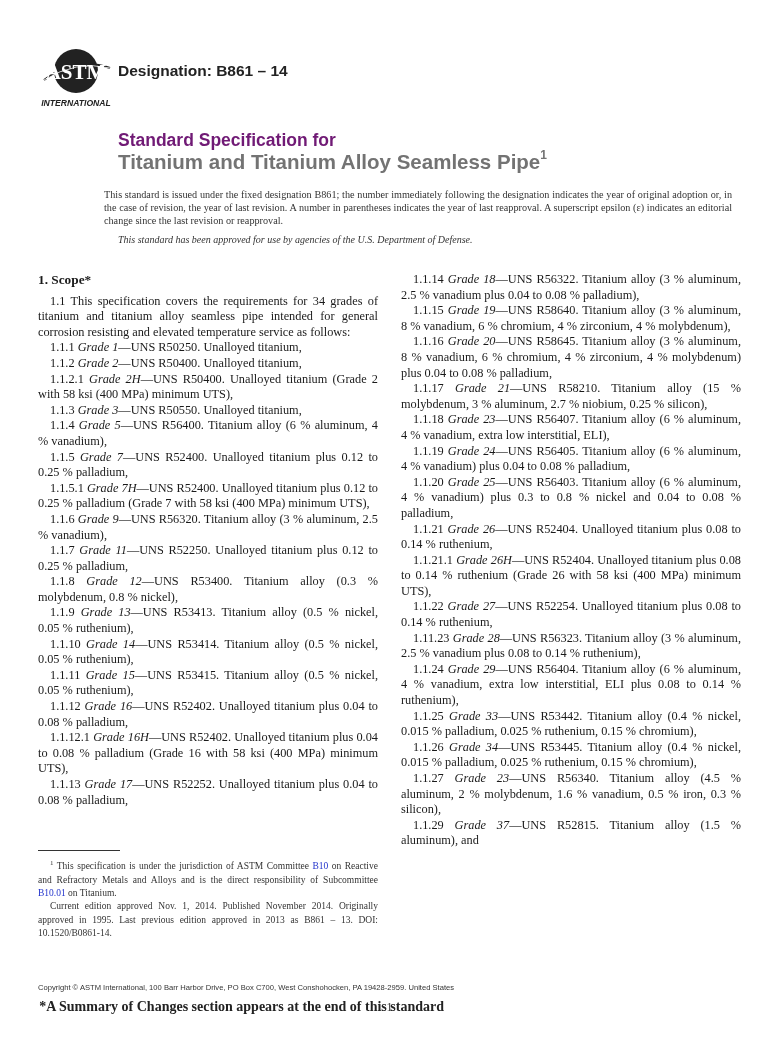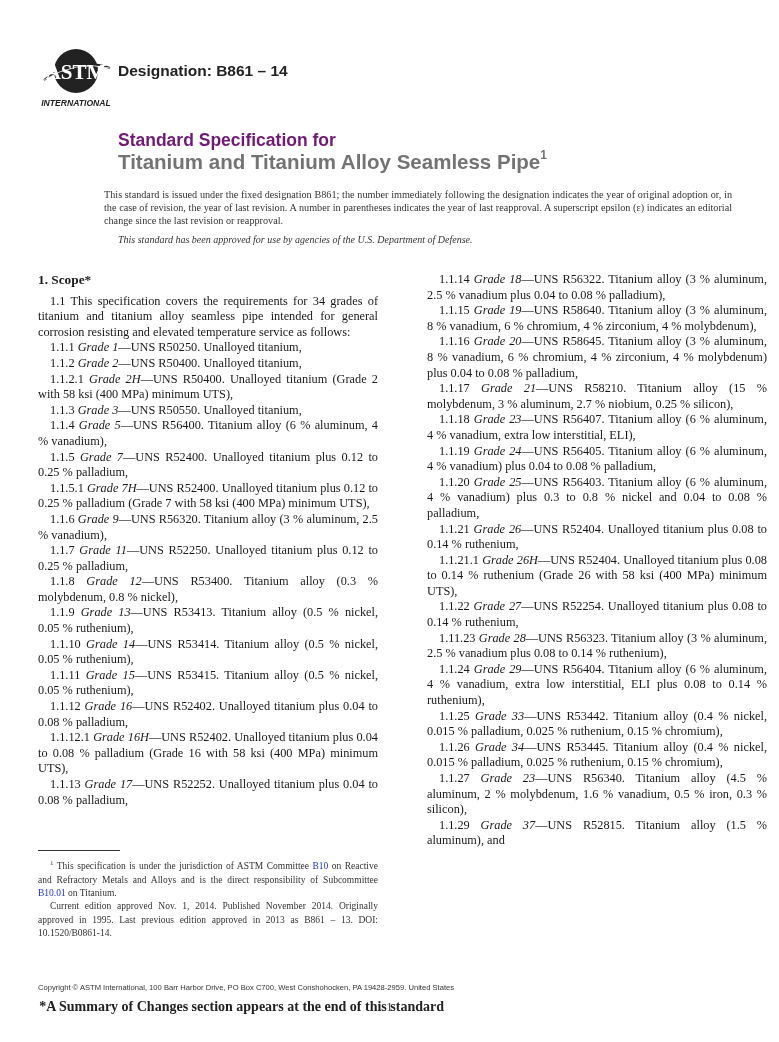--- a/index.html
+++ b/index.html
@@ -27,21 +27,21 @@
     }
     .approval {
       position: absolute; left: 118px; top: 234px; width: 628px;
       font-size: 10px; font-style: italic; color: #333;
     }
     .col {
       position: absolute; top: 0; width: 340px;
       font-size: 12.3px; line-height: 15.6px; text-align: justify;
     }
     .col-left { left: 38px; top: 272px; }
-    .col-right { left: 401px; top: 272px; margin-left: 26px; }
+    .col-right { left: 401px; top: 272px; }
     .section-heading { font-weight: bold; font-size: 13.3px; margin: 0 0 6px 0; }
     .para { text-indent: 12px; margin: 0; }
     .para i { font-style: italic; }
     .fn-rule { position: absolute; left: 38px; top: 850px; width: 82px; border-top: 1px solid #333; }
     .footnotes {
       position: absolute; left: 38px; top: 857px; width: 340px;
       font-size: 9.5px; line-height: 13.4px; text-align: justify; color: #333;
     }
     .footnotes p { margin: 0; text-indent: 12px; }
     .footnotes sup { font-size: 7px; }

